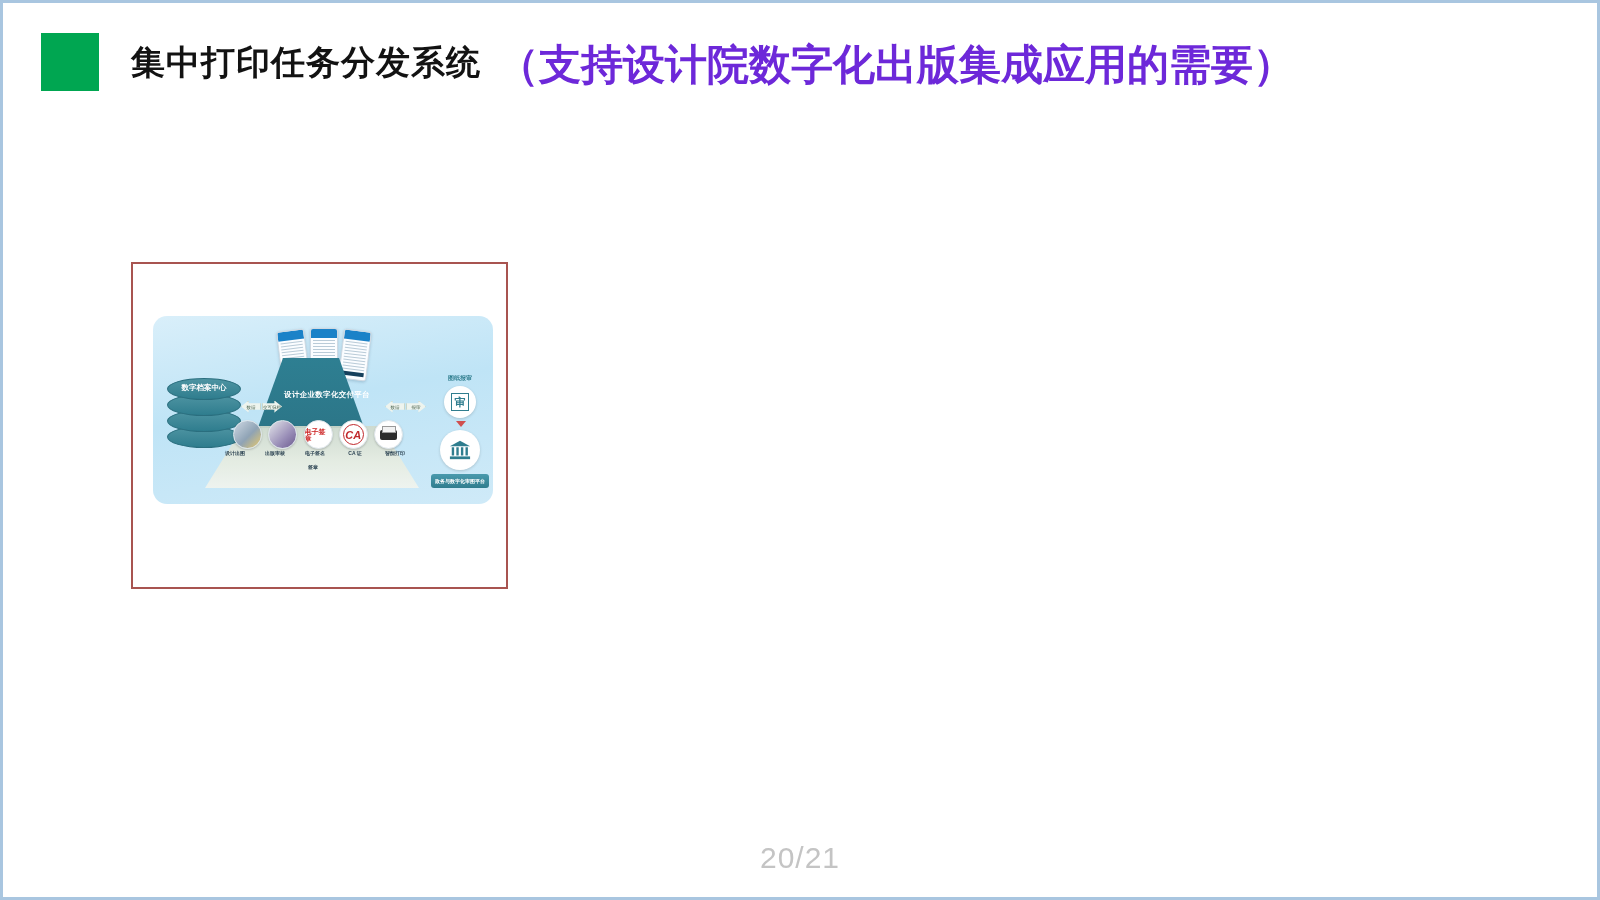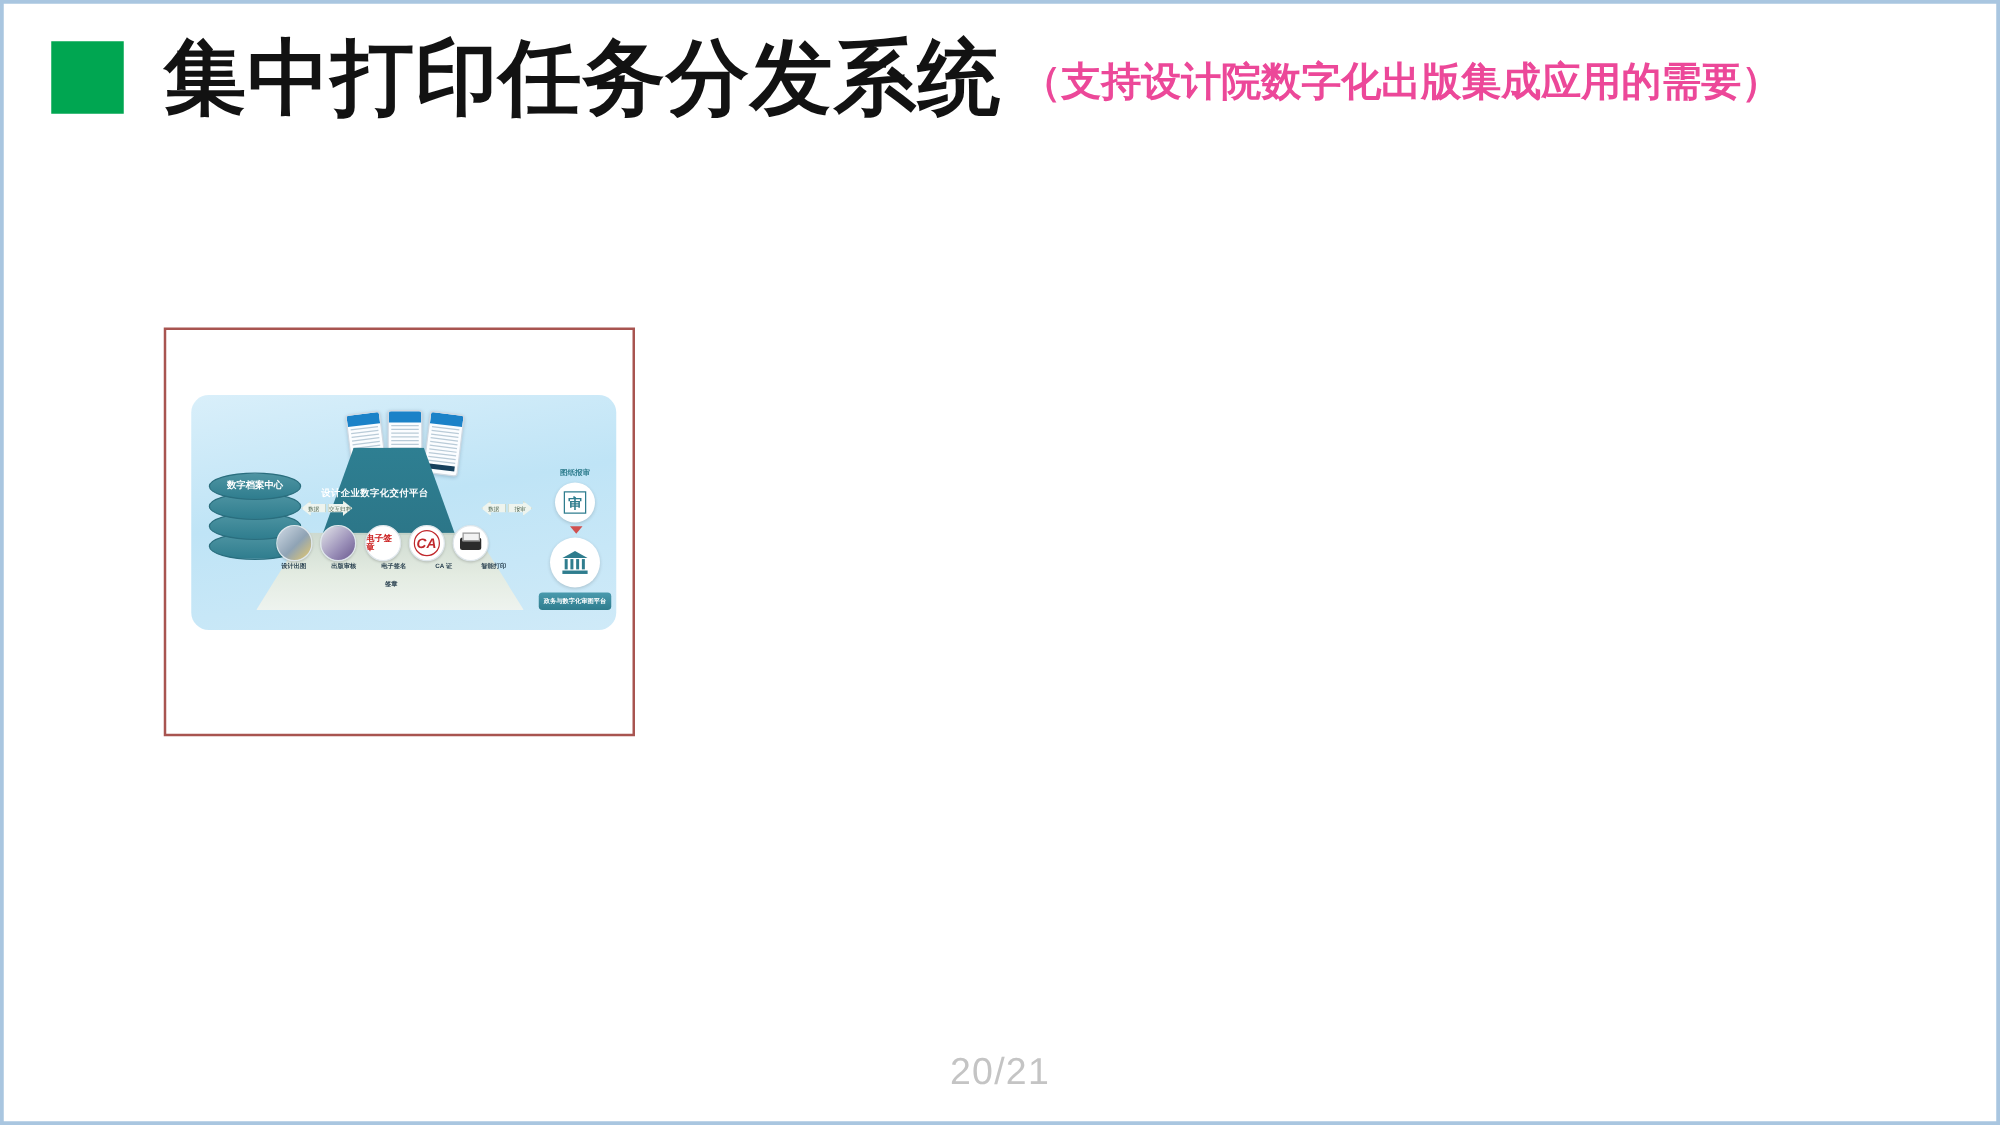--- a/index.html
+++ b/index.html
@@ -32,32 +32,32 @@
     height: 66px;
   }
   .title-marker {
     width: 58px;
     height: 58px;
     background: #00a651;
     flex: 0 0 auto;
   }
   .title-main {
     margin-left: 32px;
-    font-size: 66px;
+    font-size: 34px;
     font-weight: 700;
     color: #121212;
     letter-spacing: 1px;
     white-space: nowrap;
     line-height: 1;
   }
   .title-sub {
     margin-left: 16px;
-    font-size: 32px;
-    font-weight: 700;
-    color: #ec4899;
+    font-size: 42px;
+    font-weight: 700;
+    color: #6d28d9;
     white-space: nowrap;
     line-height: 1;
     position: relative;
     top: 3px;
   }
 
   
   .picture-frame {
     position: absolute;
     left: 128px;
@@ -97,21 +97,21 @@
     height: 62px;
     background: linear-gradient(180deg, #cfd9cc 0%, #e6ece0 55%, #f1f4ee 100%);
     clip-path: polygon(18% 0%, 82% 0%, 100% 100%, 0% 100%);
     opacity: .92;
   }
   .pyr-label {
     position: absolute;
     left: 104px;
     top: 74px;
     width: 140px;
-    text-align: left;
+    text-align: center;
     font-size: 7.5px;
     font-weight: 700;
     color: #ffffff;
     letter-spacing: .3px;
     white-space: nowrap;
   }
 
   
   .phone {
     position: absolute;
@@ -206,21 +206,21 @@
     line-height: 12px;
     white-space: nowrap;
     box-sizing: border-box;
   }
   .arw.to-right { clip-path: polygon(0 22%, 62% 22%, 62% 0, 100% 50%, 62% 100%, 62% 78%, 0 78%); }
   .arw.to-left  { clip-path: polygon(100% 22%, 38% 22%, 38% 0, 0 50%, 38% 100%, 38% 78%, 100% 78%); }
 
   
   .icon-row {
     position: absolute;
-    left: 68px;
+    left: 80px;
     top: 104px;
     width: 170px;
     display: flex;
     justify-content: space-between;
   }
   .ic {
     width: 27px;
     height: 27px;
     border-radius: 50%;
     background: #ffffff;

